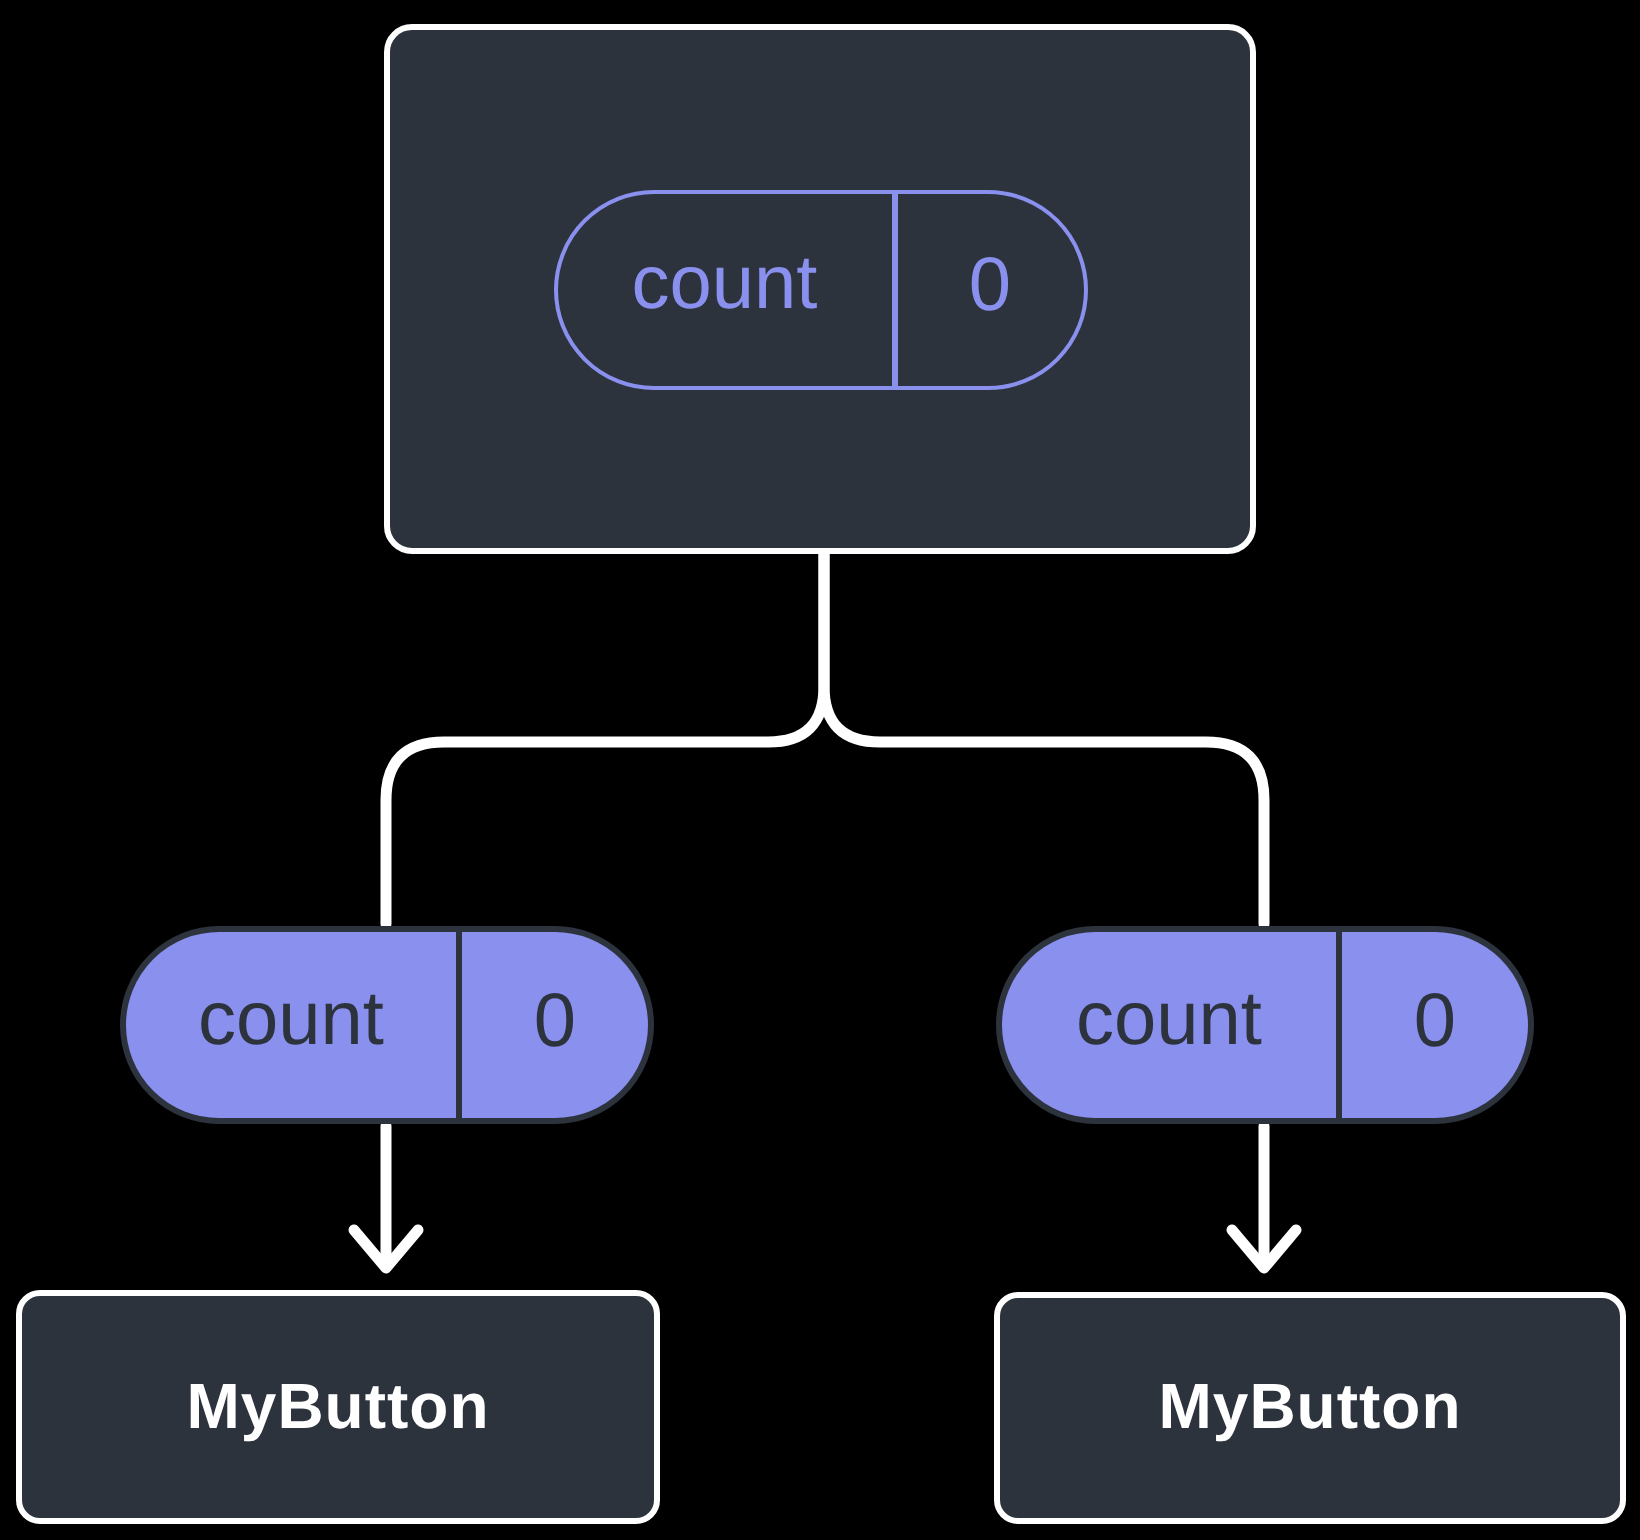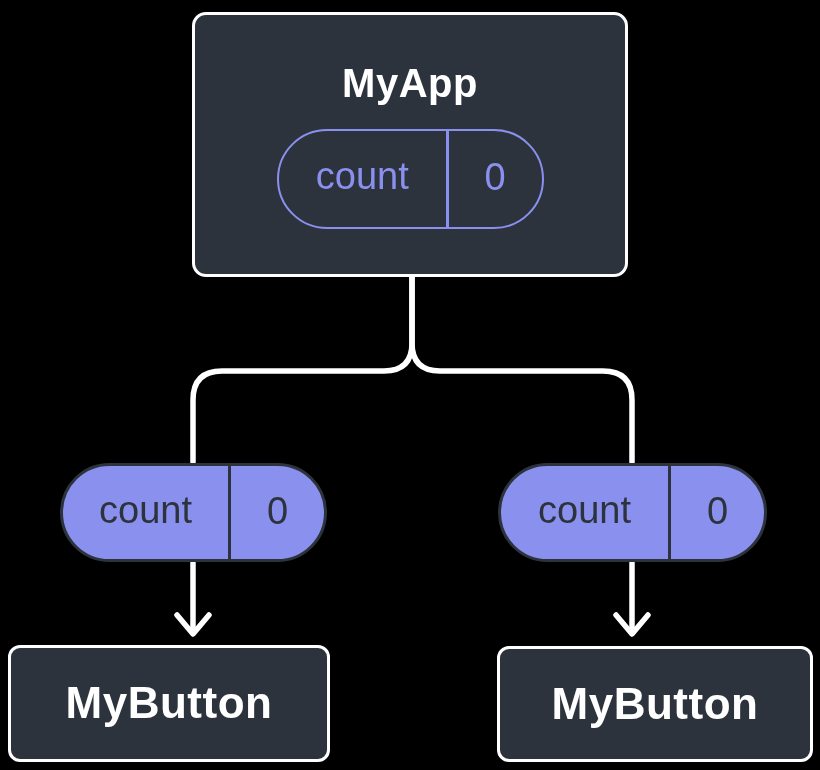--- a/index.html
+++ b/index.html
@@ -53,21 +53,21 @@
     font-size: 40px;
     font-weight: 600;
     letter-spacing: 0.5px;
     line-height: 1.1;
   }
   .node-child {
     border-radius: 12px;
   }
   .node-child-left  { left: 8px;   top: 645px; width: 322px; height: 117px; }
   .node-child-right { left: 497px; top: 646px; width: 316px; height: 116px; }
-  .node-child .node-title { font-size: 44px; }
+  .node-child .node-title { font-size: 32px; }
 
   .pill {
     display: flex;
     align-items: stretch;
     width: 267px; height: 100px;
     border-radius: 52px;
     overflow: hidden;
     font-size: 38px;
   }
   .pill-key {
@@ -108,21 +108,20 @@
   <svg class="connectors" viewBox="0 0 820 770">
     <path d="M412 277 L412 343 Q412 371 384 371 L222 371 Q193 371 193 400 L193 462"></path>
     <path d="M412 277 L412 343 Q412 371 440 371 L603 371 Q632 371 632 400 L632 462"></path>
     <path d="M193 563 L193 628"></path>
     <polyline points="177,615 193,634 209,615"></polyline>
     <path d="M632 563 L632 628"></path>
     <polyline points="616,615 632,634 648,615"></polyline>
   </svg>
 
   <div class="node node-root">
-    <div class="node-title">MyApp</div>
     <div class="pill pill-outline">
       <span class="pill-key">count</span>
       <span class="pill-sep"></span>
       <span class="pill-val">0</span>
     </div>
   </div>
 
   <div class="pill pill-solid pill-solid-left">
     <span class="pill-key">count</span>
     <span class="pill-sep"></span>

